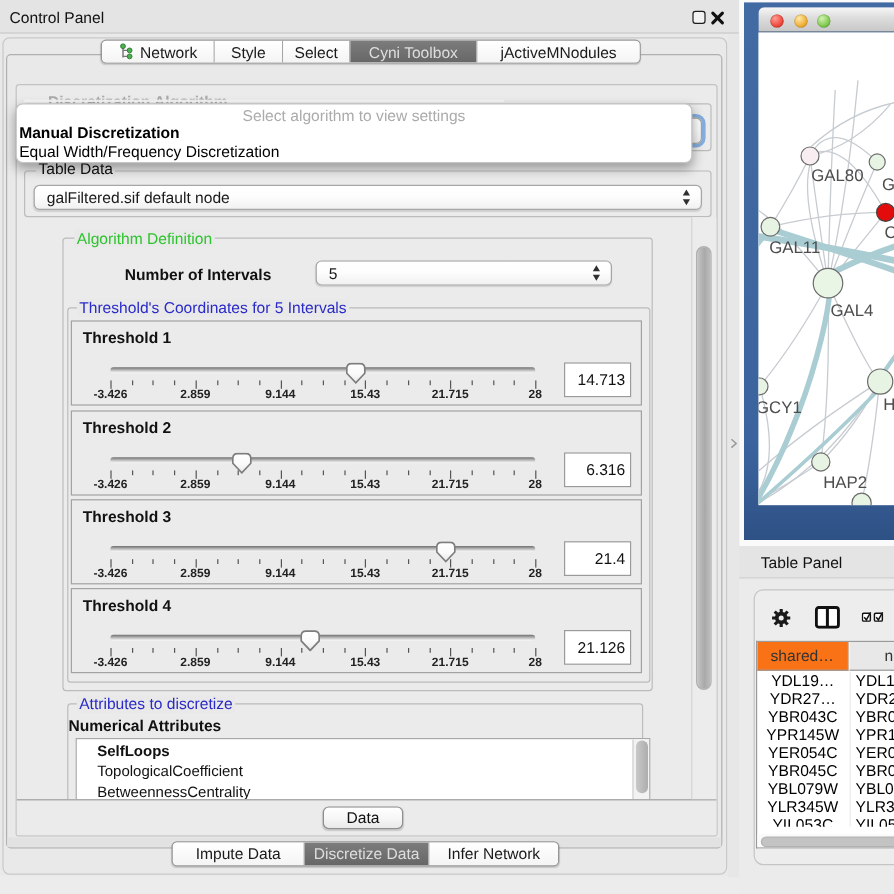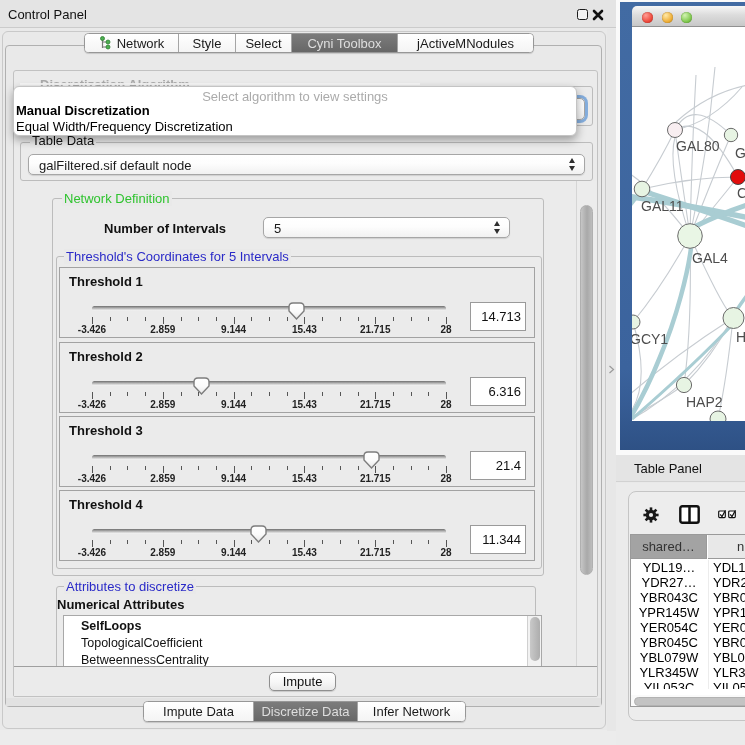--- a/index.html
+++ b/index.html
@@ -85,21 +85,21 @@
   <div class="arrows" style="right:3px;"></div>
 </div>
 
 <div class="abs" style="left:13px;top:86px;width:564px;height:50px;background:#ffffff;border:1px solid #c4c4c4;border-radius:6px;box-shadow:0 4px 10px rgba(0,0,0,0.35);z-index:50;">
   <div class="abs" style="left:0;top:2px;width:100%;text-align:center;font-size:13px;color:#ababab;">Select algorithm to view settings</div>
   <div class="abs" style="left:2px;top:16px;font-size:13px;font-weight:bold;color:#000;">Manual Discretization</div>
   <div class="abs" style="left:2px;top:32px;font-size:13px;color:#000;">Equal Width/Frequency Discretization</div>
 </div>
 
 <div class="group" style="left:52px;top:198px;width:492px;height:378px;"></div>
-<div class="gtitle" style="left:62px;top:191px;color:#2ec32e;">Network Definition</div>
+<div class="gtitle" style="left:62px;top:191px;color:#2ec32e;">Algorithm Definition</div>
 <div class="abs" style="left:104px;top:221px;font-size:13px;font-weight:bold;color:#111;">Number of Intervals</div>
 <div class="combo" style="left:263px;top:217px;width:247px;height:21px;">
   <div class="ctext">5</div>
   <div class="arrows" style="right:3px;"></div>
 </div>
 
 <div class="group" style="left:56px;top:256px;width:486px;height:313px;"></div>
 <div class="gtitle" style="left:64px;top:249px;color:#2a2ac8;">Threshold's Coordinates for 5 Intervals</div>
 
 <div id="tp1" class="tpanel" style="top:267px;">
@@ -277,38 +277,38 @@
       <div style="position:absolute;left:354.0px;top:0;width:1px;height:7px;background:#555;"></div>
     </div>
     <div class="tlabels">
       <span style="left:32px;">-3.426</span>
       <span style="left:102.8px;">2.859</span>
       <span style="left:173.6px;">9.144</span>
       <span style="left:244.4px;">15.43</span>
       <span style="left:315.2px;">21.715</span>
       <span style="left:386px;">28</span>
     </div>
-    <div class="vbox">11.344</div>
+    <div class="vbox">21.126</div>
   </div>
 
 <div class="group" style="left:56px;top:586px;width:480px;height:84px;"></div>
 <div class="gtitle" style="left:64px;top:579px;color:#2a2ac8;">Attributes to discretize</div>
 <div class="abs" style="left:57px;top:597px;font-size:13px;font-weight:bold;color:#111;">Numerical Attributes</div>
 
 <div class="abs" style="left:63px;top:615px;width:479px;height:52px;border:1px solid #a8a8a8;background:#fff;overflow:hidden;">
   <div class="abs" style="left:17px;top:3px;font-size:12.5px;color:#111;font-weight:bold;">SelfLoops</div>
   <div class="abs" style="left:17px;top:20px;font-size:12.5px;color:#111;">TopologicalCoefficient</div>
   <div class="abs" style="left:17px;top:37px;font-size:12.5px;color:#111;">BetweennessCentrality</div>
   <div class="abs" style="right:0;top:0;width:14px;height:100%;background:#f2f2f2;border-left:1px solid #d0d0d0;">
     <div class="abs" style="left:1.5px;top:1px;width:10px;height:44px;border-radius:5px;background:linear-gradient(90deg,#c9c9c9,#adadad);"></div>
   </div>
 </div>
 
 <div class="abs" style="left:14px;top:666px;width:583px;height:30px;background:#ebebeb;border-top:1px solid #9f9f9f;"></div>
-<div class="abs" style="left:269px;top:672px;width:67px;height:19px;border:1px solid #8f8f8f;border-radius:5px;background:linear-gradient(180deg,#ffffff,#f6f6f6 55%,#e9e9e9);box-shadow:0 1px 1px rgba(0,0,0,0.15);font-size:13px;color:#111;display:flex;align-items:center;justify-content:center;">Impute</div>
+<div class="abs" style="left:269px;top:672px;width:67px;height:19px;border:1px solid #8f8f8f;border-radius:5px;background:linear-gradient(180deg,#ffffff,#f6f6f6 55%,#e9e9e9);box-shadow:0 1px 1px rgba(0,0,0,0.15);font-size:13px;color:#111;display:flex;align-items:center;justify-content:center;">Data</div>
 
 <div class="abs" style="left:576px;top:181px;width:21px;height:485px;background:#ececec;border-left:1px solid #d5d5d5;">
   <div class="abs" style="left:3px;top:24px;width:13px;height:370px;border-radius:7px;background:linear-gradient(90deg,#c6c6c6,#a9a9a9 55%,#bdbdbd);border:1px solid #b0b0b0;"></div>
 </div>
 
 <div class="seg" style="left:143px;top:701px;height:21px;z-index:10;">
   <div class="s" style="width:110px;text-align:right;">Impute Data</div>
   <div class="s sel" style="width:104px;">Discretize Data</div>
   <div class="s" style="width:107px;">Infer Network</div>
 </div>
@@ -423,21 +423,21 @@
   <line x1="10.5" y1="1.3" x2="10.5" y2="17.7" stroke="#111" stroke-width="2.5"></line>
 </svg>
 <svg class="abs" style="left:718px;top:509px;" width="21" height="10" viewBox="0 0 21 10">
   <rect x="0.7" y="2" width="6.6" height="6.6" rx="1" fill="#fff" stroke="#111" stroke-width="1.2"></rect>
   <path d="M2.2 5.4 L4 7.6 L7.5 1.2" stroke="#111" stroke-width="1.25" fill="none"></path>
   <rect x="10.7" y="2" width="6.6" height="6.6" rx="1" fill="#fff" stroke="#111" stroke-width="1.2"></rect>
   <path d="M12.2 5.4 L14 7.6 L17.5 1.2" stroke="#111" stroke-width="1.25" fill="none"></path>
 </svg>
 
 <div class="abs" style="left:630px;top:534px;width:115px;height:173px;border:1px solid #9a9a9a;border-right:none;background:#fff;overflow:hidden;">
-  <div class="abs" style="left:0px;top:0px;width:76px;height:24px;background:#a3a3a3;border-right:1px solid #9a9a9a;border-bottom:1px solid #9a9a9a;display:flex;align-items:center;justify-content:center;font-size:13px;color:#333;">shared…</div>
+  <div class="abs" style="left:0px;top:0px;width:76px;height:24px;background:#f97316;border-right:1px solid #9a9a9a;border-bottom:1px solid #9a9a9a;display:flex;align-items:center;justify-content:center;font-size:13px;color:#333;">shared…</div>
   <div class="abs" style="left:77px;top:0px;width:40px;height:24px;background:#e8e8e8;border-bottom:1px solid #9a9a9a;font-size:13px;color:#333;">
       <span style="position:absolute;left:29px;top:4px;">n</span>
     </div>
   <div id="trows" class="abs" style="left:0;top:25px;width:115px;height:129px;font-size:13px;color:#000;overflow:hidden;">
       <div style="position:absolute;left:0;top:0px;width:76px;text-align:center;white-space:nowrap;">YDL19…</div>
       <div style="position:absolute;left:82px;top:0px;white-space:nowrap;">YDL194W</div>
       <div style="position:absolute;left:0;top:15px;width:76px;text-align:center;white-space:nowrap;">YDR27…</div>
       <div style="position:absolute;left:82px;top:15px;white-space:nowrap;">YDR277C</div>
       <div style="position:absolute;left:0;top:30px;width:76px;text-align:center;white-space:nowrap;">YBR043C</div>
       <div style="position:absolute;left:82px;top:30px;white-space:nowrap;">YBR043C</div>

